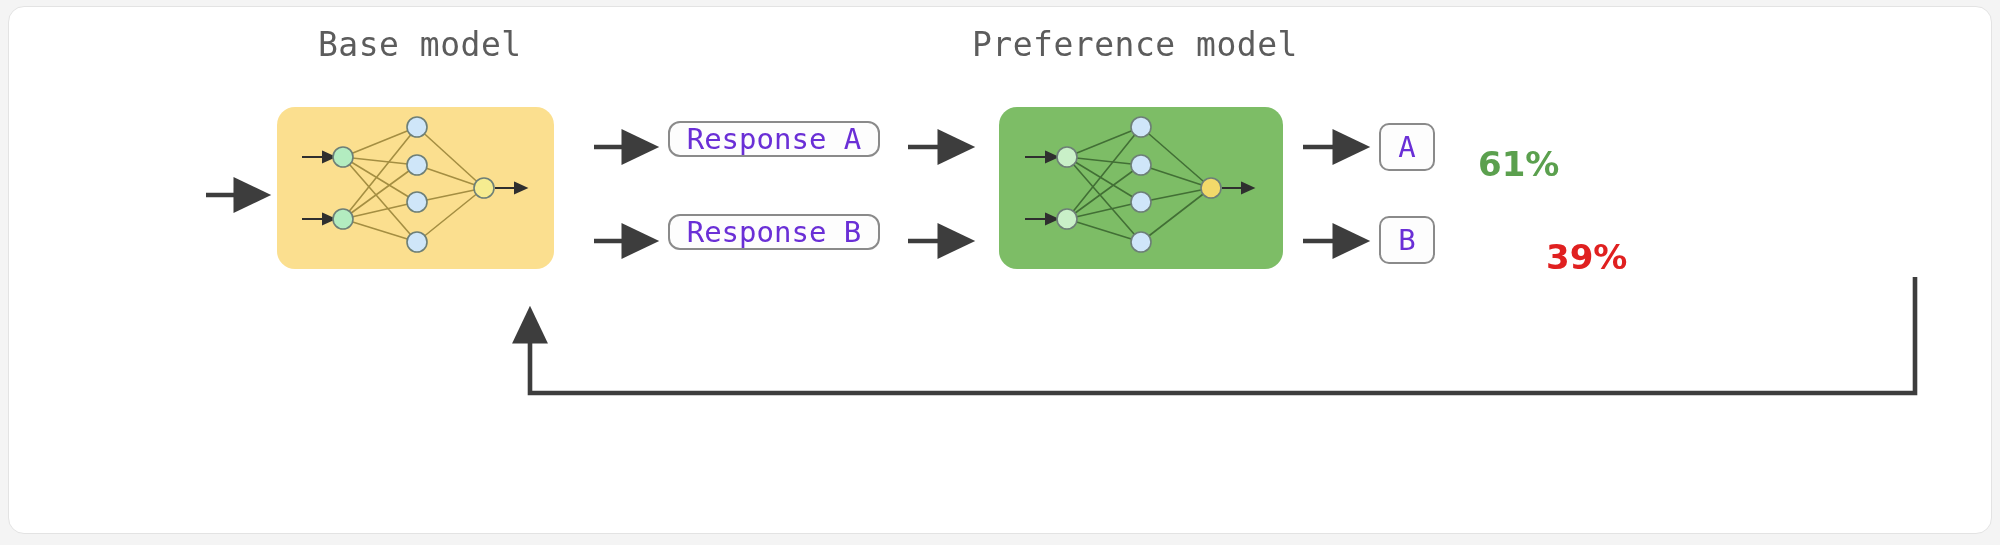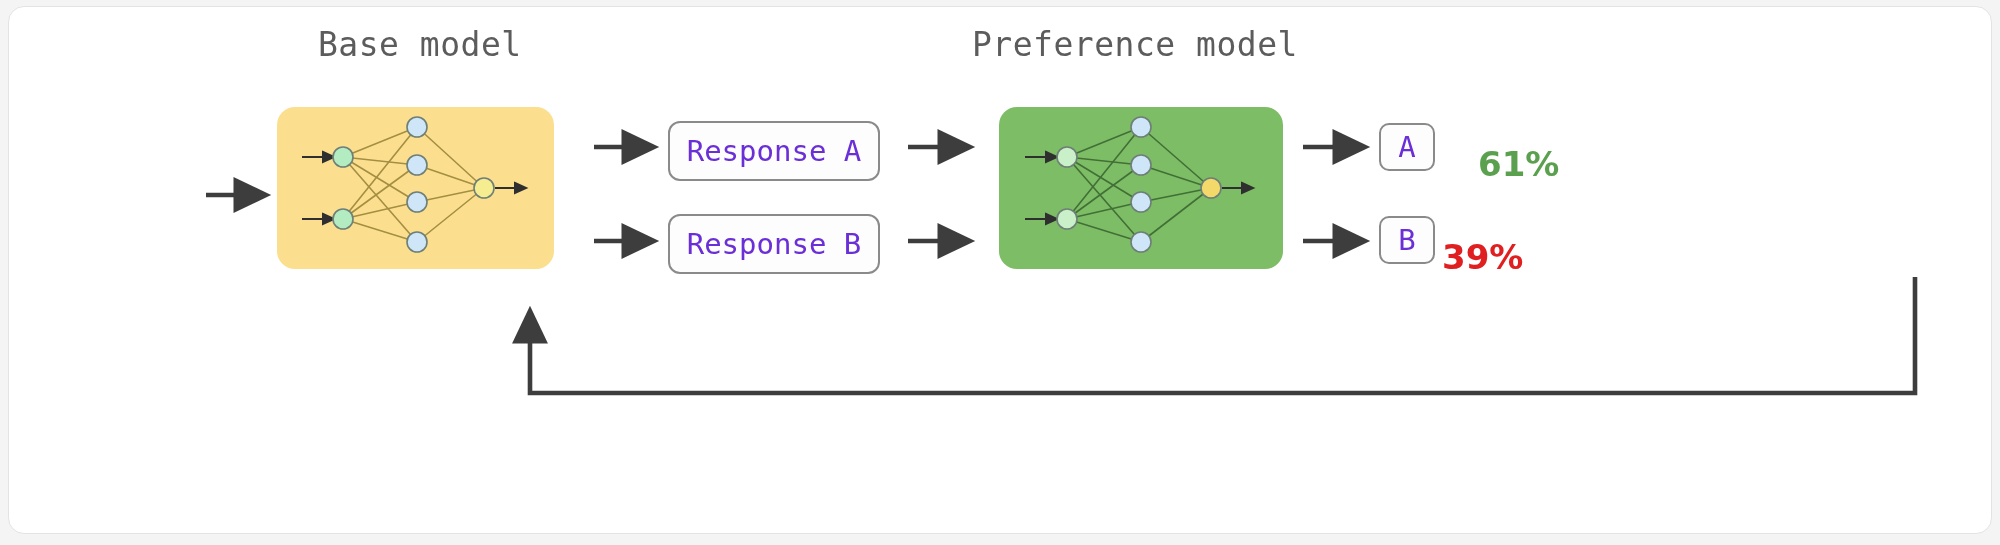--- a/index.html
+++ b/index.html
@@ -51,21 +51,21 @@
     align-items: center;
     justify-content: center;
     font-family: "DejaVu Sans Mono", monospace;
     white-space: nowrap;
   }
   #prompt-box {
     left: 12px; top: 167px; width: 176px; height: 56px;
     font-size: 31px; color: #4a4a4a;
   }
   .response-box {
-    width: 212px; height: 60px;
+    width: 212px; height: 36px;
     font-size: 29px; color: #6a2fd6;
     border-width: 2.5px;
     border-color: #8a8a8a;
   }
   #response-a-box { left: 668px; top: 121px; }
   #response-b-box { left: 668px; top: 214px; }
 
   .choice-box {
     width: 56px; height: 48px;
     font-size: 29px; color: #6a2fd6;
@@ -77,21 +77,21 @@
 
   .pct {
     position: absolute;
     font-family: "DejaVu Sans", sans-serif;
     font-weight: 700;
     font-size: 34px;
     white-space: nowrap;
     margin-top: 16px;
   }
   #pct-a { left: 1478px; top: 128px; }
-  #pct-b { left: 1442px; top: 221px; text-align: center; }
+  #pct-b { left: 1546px; top: 221px; text-align: center; }
 
   
   .model-panel {
     position: absolute;
     border-radius: 18px;
   }
   #base-panel {
     left: 277px; top: 107px; width: 277px; height: 162px;
     background: #fbdf8f;
   }

